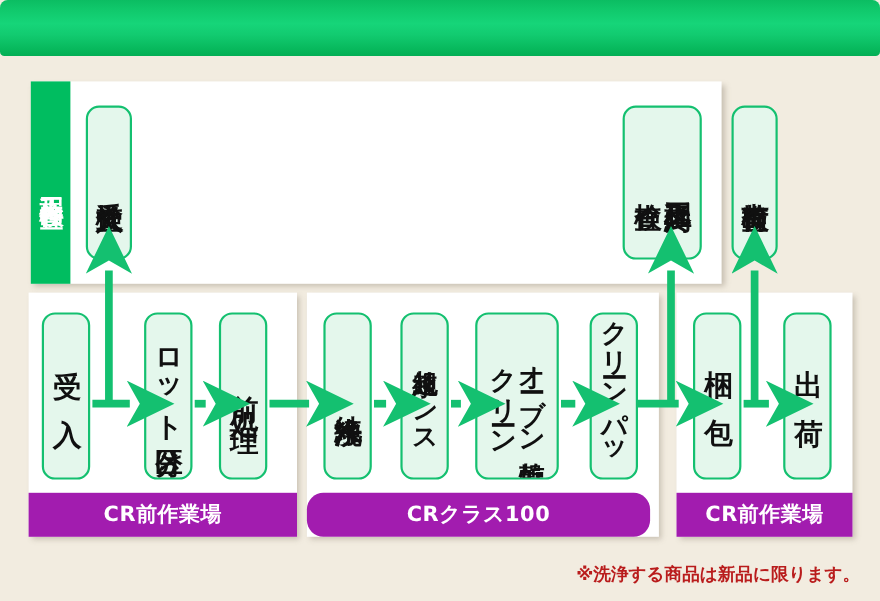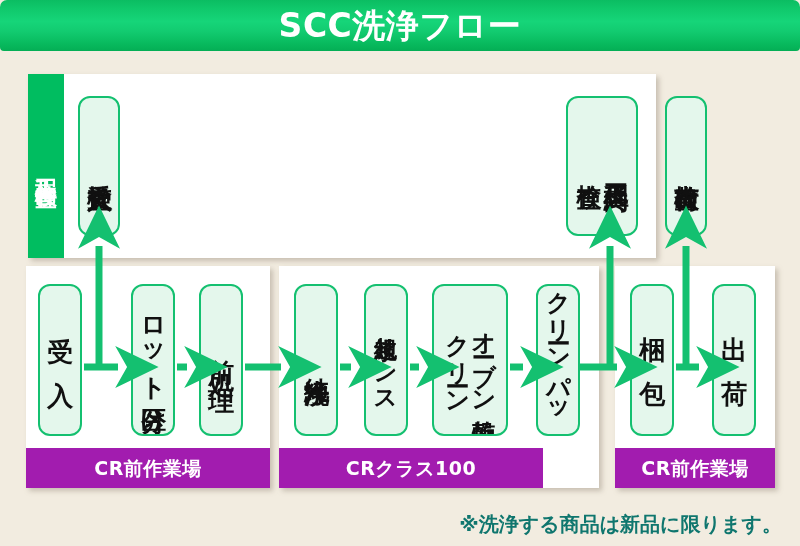--- a/index.html
+++ b/index.html
@@ -137,34 +137,33 @@
     width: 800px;
     height: 546px;
     pointer-events: none;
   }
 
   
   .footnote {
     position: absolute;
     right: 18px;
     top: 514px;
-    color: #0f766e;
-    font-size: 20px;
+    color: #b91c1c;
+    font-size: 16px;
     font-weight: bold;
     white-space: nowrap;
     line-height: 1;
   }
 </style>
 </head>
 <body>
 
 <div id="stage">
 
   <div class="title-banner"></div>
-  <div class="title-text">SCC洗浄フロー</div>
 
   <div class="inspect-panel"></div>
   <div class="inspect-label">
     <span class="vtext">工程内検査</span>
   </div>
 
   <div class="vbox" style="left:78px; top:96px; width:42px; height:140px;">
     <span class="vtext" style="font-size:25px;">受入検査</span>
   </div>
 
@@ -186,21 +185,21 @@
 
   <div class="vbox" style="left:131px; top:284px; width:44px; height:152px;">
     <span class="vtext" style="font-size:25px;">ロット区分け</span>
   </div>
 
   <div class="vbox" style="left:199px; top:284px; width:44px; height:152px;">
     <span class="vtext" style="font-size:26px; letter-spacing:14px;">前処理</span>
   </div>
 
   <div class="group-panel" style="left:279px; top:266px; width:320px; height:222px;"></div>
-  <div class="group-footer" style="left:279px; top:448px; width:264px; height:40px;">CRクラス100</div>
+  <div class="group-footer" style="left:279px; top:448px; width:312px; height:40px;border-radius:15px;">CRクラス100</div>
 
   <div class="vbox" style="left:294px; top:284px; width:44px; height:152px;">
     <span class="vtext" style="font-size:25px;">純水洗浄</span>
   </div>
 
   <div class="vbox" style="left:364px; top:284px; width:44px; height:152px;">
     <span class="vtext" style="font-size:23px;">超純水リンス</span>
   </div>
 
   <div class="vbox two-col" style="left:432px; top:284px; width:76px; height:152px;">

